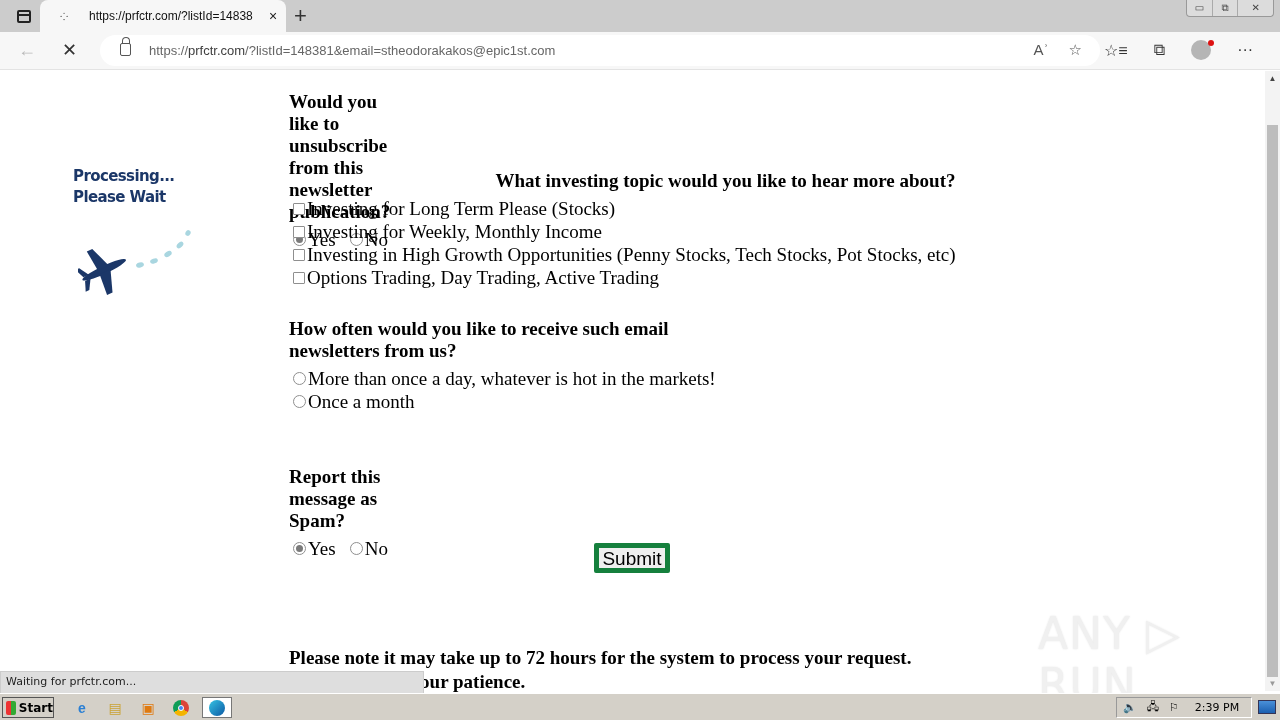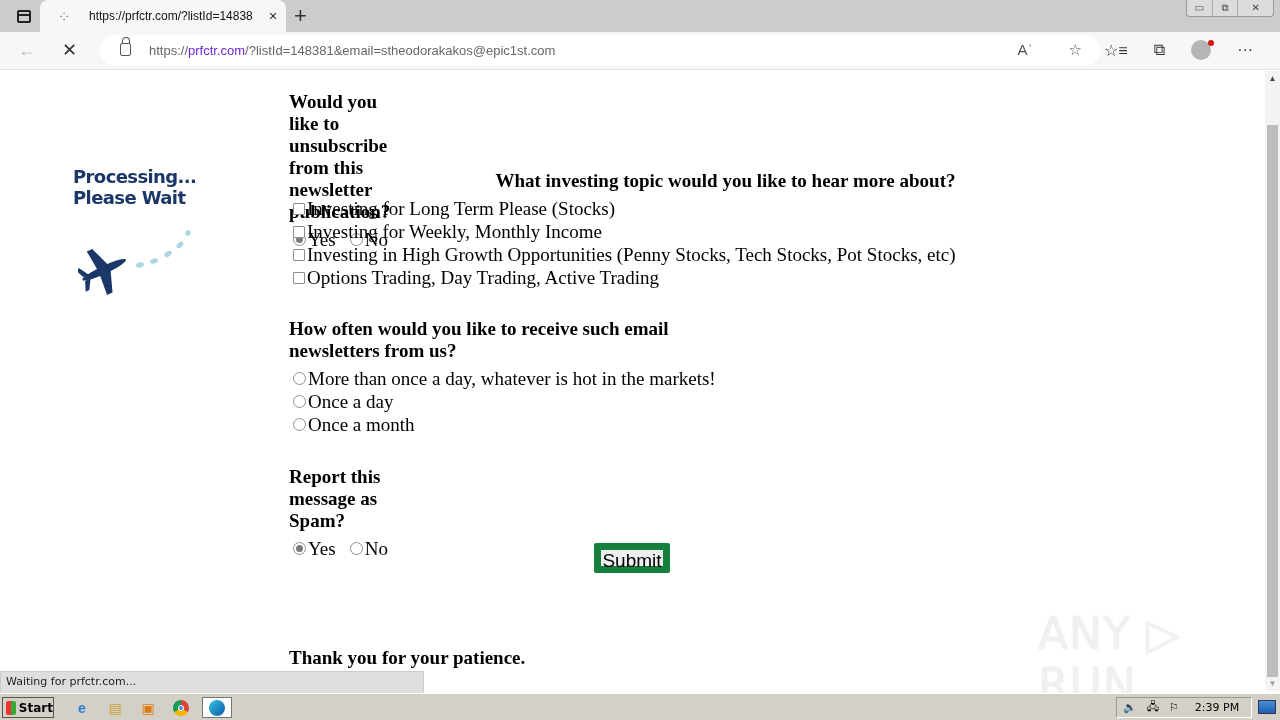--- a/index.html
+++ b/index.html
@@ -20,42 +20,42 @@
   .winctl span:last-child { border-right: none; flex: 1.4; }
 
   
   .navbar { position: absolute; left: 0; top: 32px; width: 1280px; height: 38px; background: #f7f7f7; border-bottom: 1px solid #e3e3e3; }
   .nav-back { position: absolute; left: 18px; top: 8px; font-size: 18px; color: #bbb; }
   .nav-stop { position: absolute; left: 62px; top: 7px; font-size: 18px; color: #333; }
   .urlbox { position: absolute; left: 100px; top: 3px; width: 1000px; height: 31px; background: #fff; border-radius: 16px; }
   .lock { position: absolute; left: 20px; top: 8px; width: 11px; height: 13px; border: 1.5px solid #555; border-radius: 2px; }
   .lock::before { content:""; position:absolute; left:1px; top:-7px; width:6px; height:6px; border:1.5px solid #555; border-bottom:none; border-radius: 4px 4px 0 0; }
   .url { position: absolute; left: 49px; top: 8px; font-size: 13px; color: #666; white-space: nowrap; }
-  .url .host { color: #6d28d9; }
-  .url-icons { position: absolute; right: 18px; top: 6px; display:flex; gap: 36px; font-size: 15px; color:#555; }
+  .url .host { color: #404040; }
+  .url-icons { position: absolute; right: 18px; top: 6px; display:flex; gap: 20px; font-size: 15px; color:#555; }
   .tool-icons { position: absolute; left: 1104px; top: 40px; display:flex; align-items:center; gap: 26px; font-size: 16px; color:#333; }
   .avatar { width: 20px; height: 20px; border-radius: 50%; background: #b5b5b5; position: relative; }
   .avatar::after { content:""; position:absolute; right:-3px; top:0; width:6px; height:6px; border-radius:50%; background:#d11; }
 
   
   .page { position: absolute; left: 0; top: 71px; width: 1265px; height: 620px; background: #fff; font-family: "Liberation Serif", serif; color: #000; }
-  .processing { position: absolute; left: 73px; top: 95px; font-family: "DejaVu Sans", sans-serif; font-weight: bold; color: #1b3768; font-size: 18px; line-height: 21px; letter-spacing: -0.6px; }
+  .processing { position: absolute; left: 73px; top: 95px; font-family: "DejaVu Sans", sans-serif; font-weight: bold; color: #1b3768; font-size: 15px; line-height: 21px; letter-spacing: -0.6px; }
   .plane { position: absolute; left: 78px; top: 152px; }
 
   .form { position: absolute; left: 289px; top: 20px; }
   .q { font-weight: bold; font-size: 19px; line-height: 22px; }
   .opts { margin-top: 5px; font-size: 19px; line-height: 23px; }
   .opt { display:flex; align-items:center; white-space: nowrap; }
   .inline { display:flex; gap: 10px; }
   .radio { width: 13px; height: 13px; border-radius: 50%; border: 1px solid #8f8f8f; background:#fff; margin: 0 2px 0 4px; display:inline-block; position:relative; flex: none; }
   .radio.on::after { content:""; position:absolute; left:2px; top:2px; width:7px; height:7px; border-radius:50%; background:#7a7a7a; }
   .check { width: 12px; height: 12px; border: 1px solid #8f8f8f; background:#fff; margin: 0 2px 0 4px; display:inline-block; border-radius:1px; flex: none; }
   .block { position: absolute; left: 0; }
 
-  .submit { position: absolute; left: 305px; top: 452px; width: 76px; height: 30px; border: 7px solid #15803d; border-radius: 2px; background: #efefef; font-family: "Liberation Sans", sans-serif; font-size: 19px; color:#000; }
+  .submit { position: absolute; left: 305px; top: 452px; width: 76px; height: 30px; border: 5px solid #15803d; border-radius: 2px; background: #efefef; font-family: "Liberation Sans", sans-serif; font-size: 19px; color:#000; }
   .note { position: absolute; left: 0; top: 555px; font-weight: bold; font-size: 19px; line-height: 24px; white-space: nowrap; }
 
   .watermark { position: absolute; left: 1038px; top: 537px; font-family: "DejaVu Sans", sans-serif; font-size: 44px; color: #f0f0f0; letter-spacing: 1px; text-shadow: 0 0 2px #e4e4e4; }
 
   .status { position: absolute; left: 0; top: 671px; width: 424px; height: 35px; background: #dedede; border: 1px solid #ccc; font-family: "DejaVu Sans", sans-serif; font-size: 11px; color: #222; padding: 3px 5px; }
 
   
   .scrollbar { position: absolute; left: 1265px; top: 71px; width: 15px; height: 620px; background: #f3f3f3; }
   .scroll-up { position:absolute; left:0; top:0; width:15px; height:16px; text-align:center; font-size:8px; color:#444; line-height:16px; }
   .scroll-thumb { position: absolute; left: 2px; top: 54px; width: 11px; height: 552px; background: #bdbdbd; }
@@ -172,24 +172,20 @@
 
     <div class="block" style="top:227px;">
       <div class="q">How often would you like to receive such email newsletters from us?</div>
       <div class="opts">
         <label class="opt">
             <span class="radio"></span>
             <span>More than once a day, whatever is hot in the markets!</span>
           </label>
         <label class="opt">
             <span class="radio"></span>
-            <span>Once a day</span>
-          </label>
-        <label class="opt">
-            <span class="radio"></span>
             <span>Once a month</span>
           </label>
       </div>
     </div>
 
     <div class="block" style="top:375px;">
       <div class="q">Report this message as Spam?</div>
       <div class="opts inline">
         <label class="opt">
             <span class="radio on"></span>
@@ -198,20 +194,21 @@
         <label class="opt">
             <span class="radio"></span>
             <span>No</span>
           </label>
       </div>
     </div>
 
     <button class="submit">Submit</button>
 
     <div class="note">
+      <div>Please note it may take up to 72 hours for the system to process your request.</div>
       <div>Thank you for your patience.</div>
     </div>
   </div>
 
   <div class="watermark">ANY ▷ RUN</div>
 </div>
 
 <div class="scrollbar">
   <div class="scroll-up">▲</div>
   <div class="scroll-thumb"></div>

